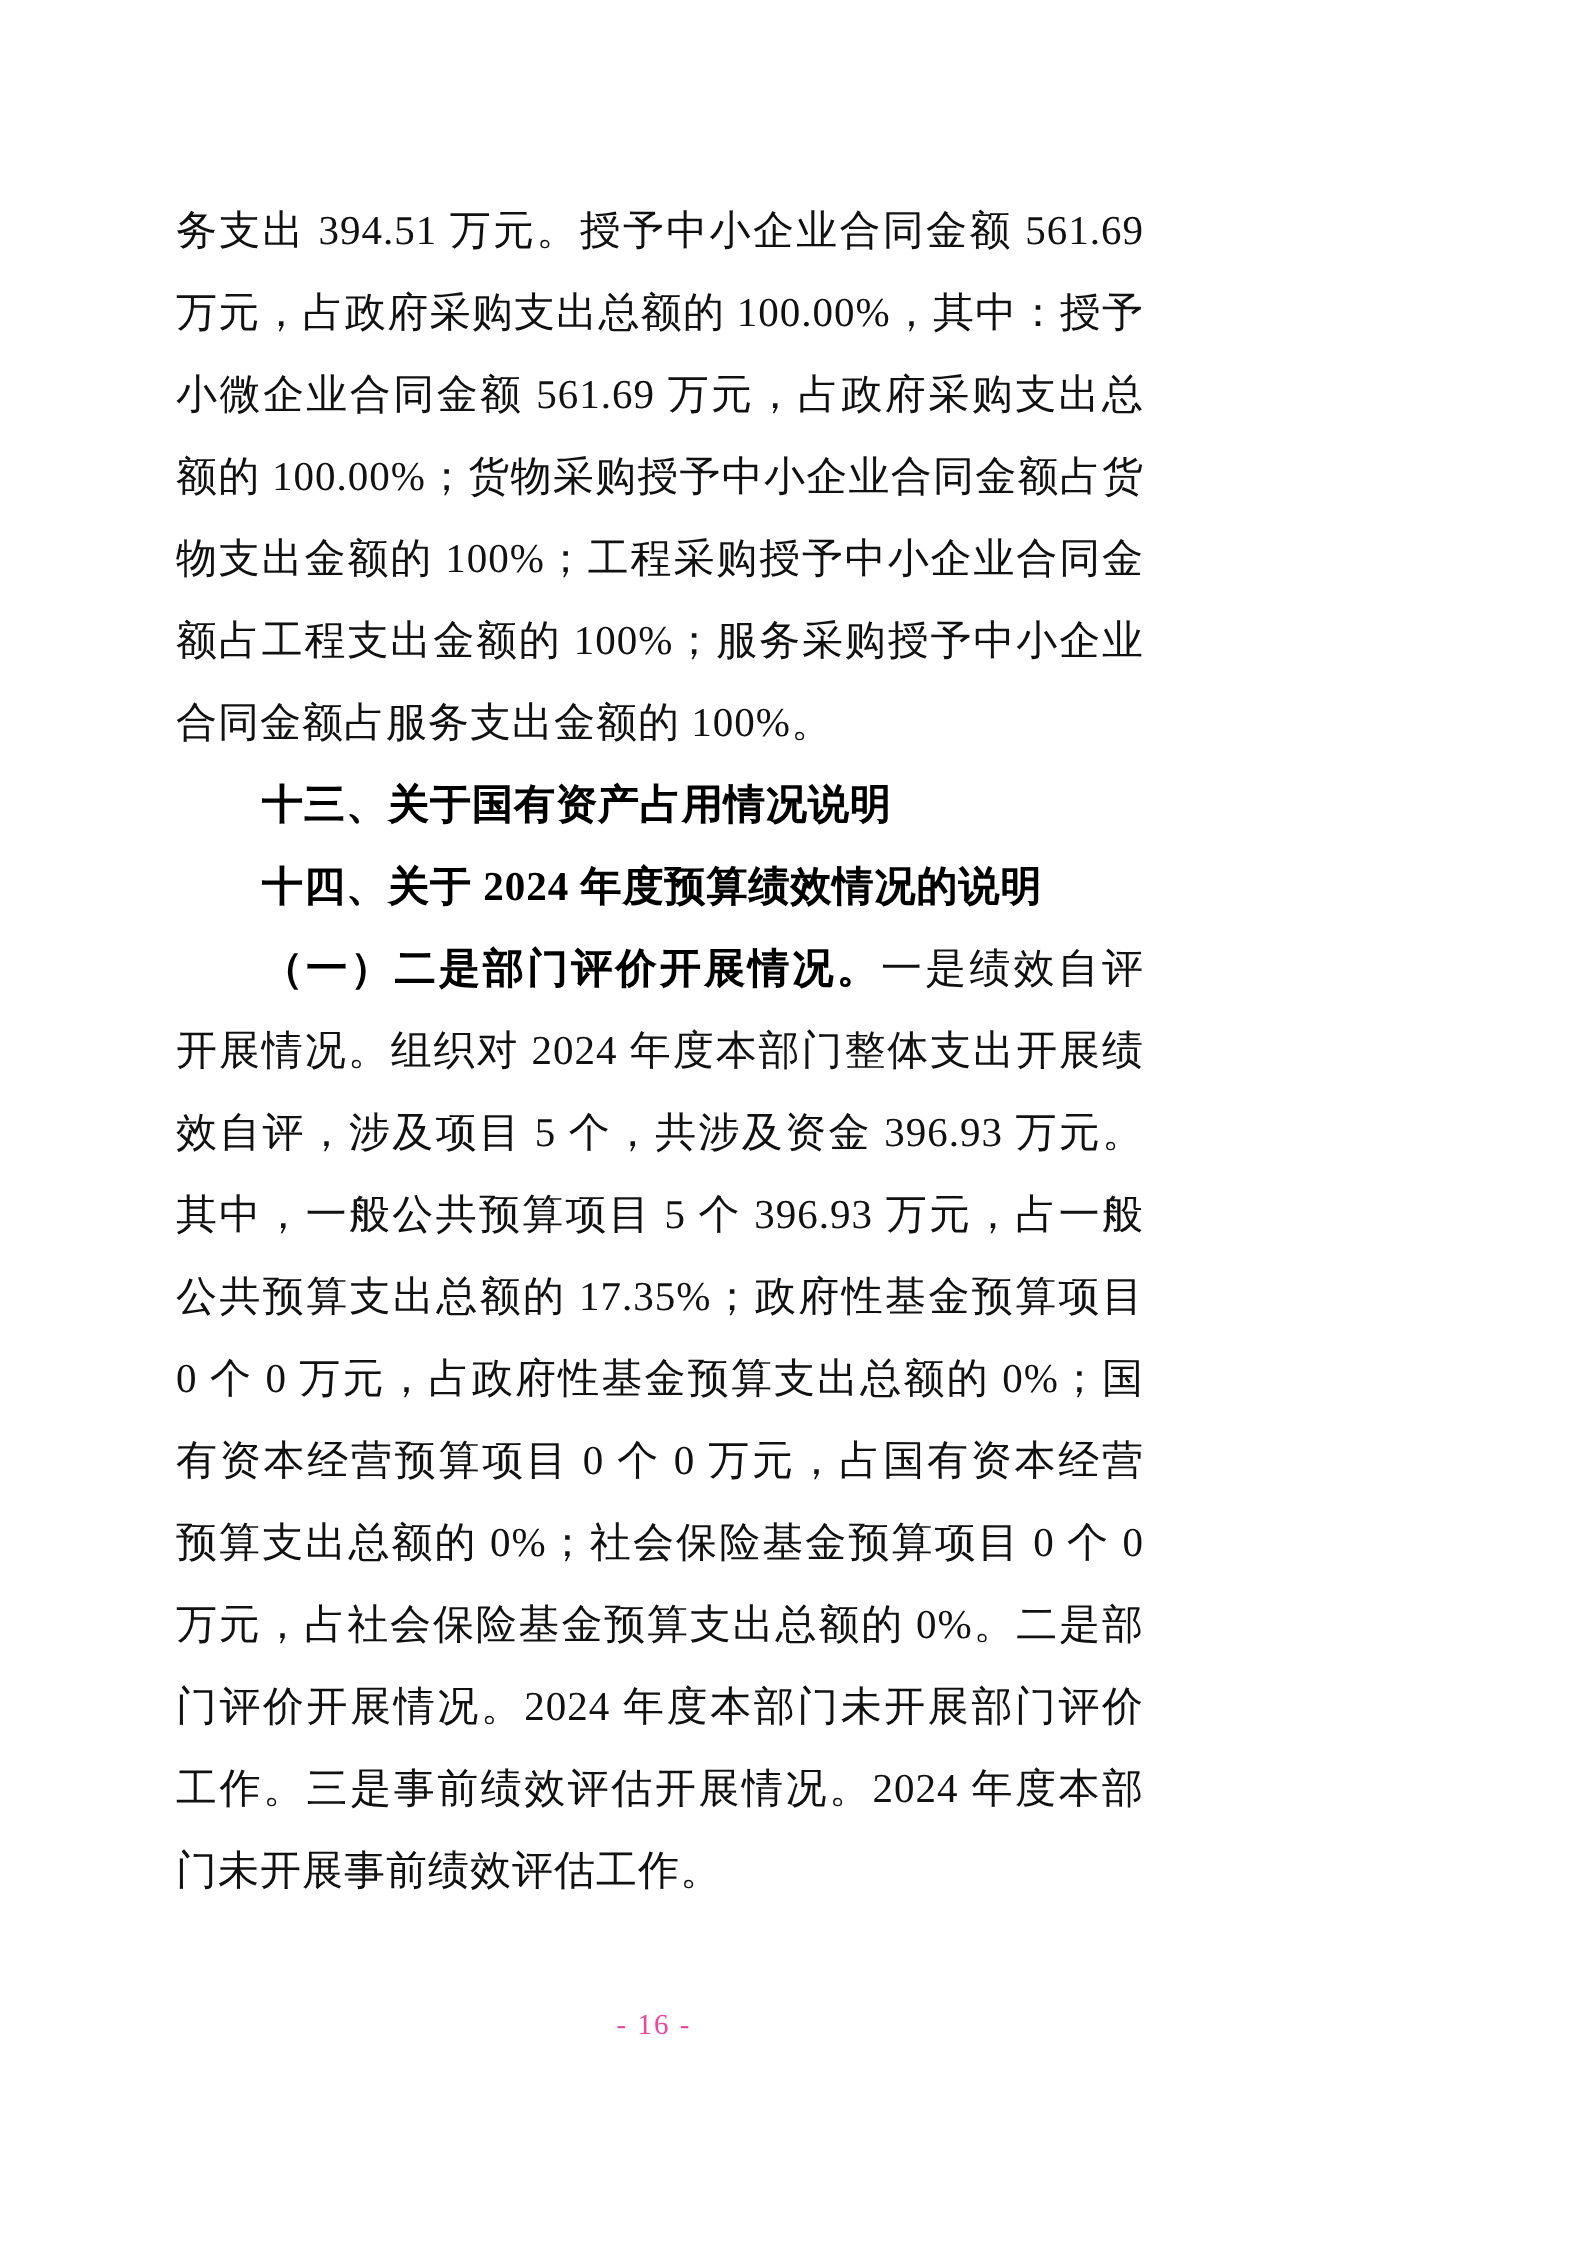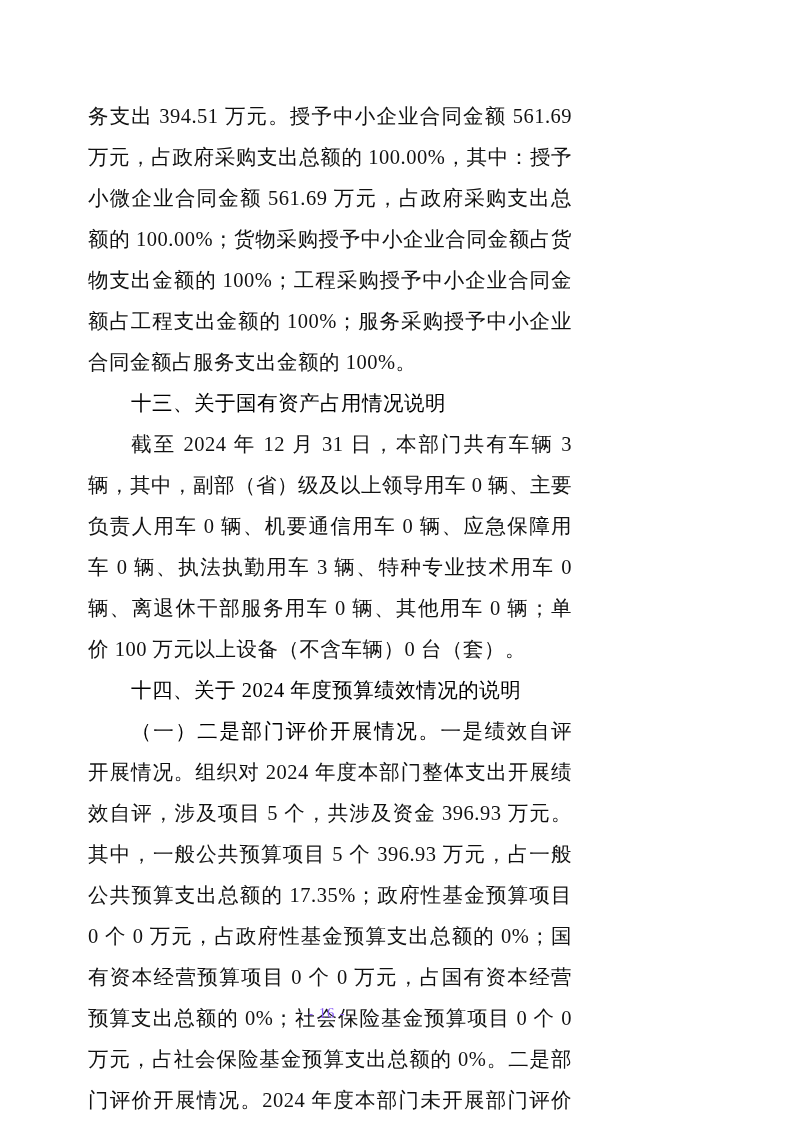--- a/index.html
+++ b/index.html
@@ -32,39 +32,38 @@
     word-break: break-all;
   }
   .doc-par.indent {
     text-indent: 2.1em;
   }
   .doc-par.heading {
     font-weight: 700;
     color: #000000;
   }
   .bold {
-    font-weight: 400;
+    font-weight: 700;
     color: #000000;
   }
   .page-number {
     position: absolute;
     left: 0;
     right: 0;
     top: 1005px;
     text-align: center;
     font-size: 14.5px;
     letter-spacing: 1px;
-    color: #8b5cf6;
+    color: #ec4899;
   }
 </style>
 </head>
 <body>
 
 <div class="page">
   <div class="content">
       <p class="doc-par"><span>务支出 394.51 万元。授予中小企业合同金额 561.69 万元，占政府采购支出总额的 100.00%，其中：授予小微企业合同金额 561.69 万元，占政府采购支出总额的 100.00%；货物采购授予中小企业合同金额占货物支出金额的 100%；工程采购授予中小企业合同金额占工程支出金额的 100%；服务采购授予中小企业合同金额占服务支出金额的 100%。</span></p>
       <p class="doc-par indent heading"><span class="bold">十三、关于国有资产占用情况说明</span></p>
-      <p class="doc-par indent"><span>截至 2024 年 12 月 31 日，本部门共有车辆 3 辆，其中，副部（省）级及以上领导用车 0 辆、主要负责人用车 0 辆、机要通信用车 0 辆、应急保障用车 0 辆、执法执勤用车 3 辆、特种专业技术用车 0 辆、离退休干部服务用车 0 辆、其他用车 0 辆；单价 100 万元以上设备（不含车辆）0 台（套）。</span></p>
       <p class="doc-par indent heading"><span class="bold">十四、关于 2024 年度预算绩效情况的说明</span></p>
       <p class="doc-par indent"><span class="bold">（一）二是部门评价开展情况。</span><span>一是绩效自评开展情况。组织对 2024 年度本部门整体支出开展绩效自评，涉及项目 5 个，共涉及资金 396.93 万元。其中，一般公共预算项目 5 个 396.93 万元，占一般公共预算支出总额的 17.35%；政府性基金预算项目 0 个 0 万元，占政府性基金预算支出总额的 0%；国有资本经营预算项目 0 个 0 万元，占国有资本经营预算支出总额的 0%；社会保险基金预算项目 0 个 0 万元，占社会保险基金预算支出总额的 0%。二是部门评价开展情况。2024 年度本部门未开展部门评价工作。三是事前绩效评估开展情况。2024 年度本部门未开展事前绩效评估工作。</span></p>
     </div>
   <div class="page-number">- 16 -</div>
 </div>
 
 </body></html>

